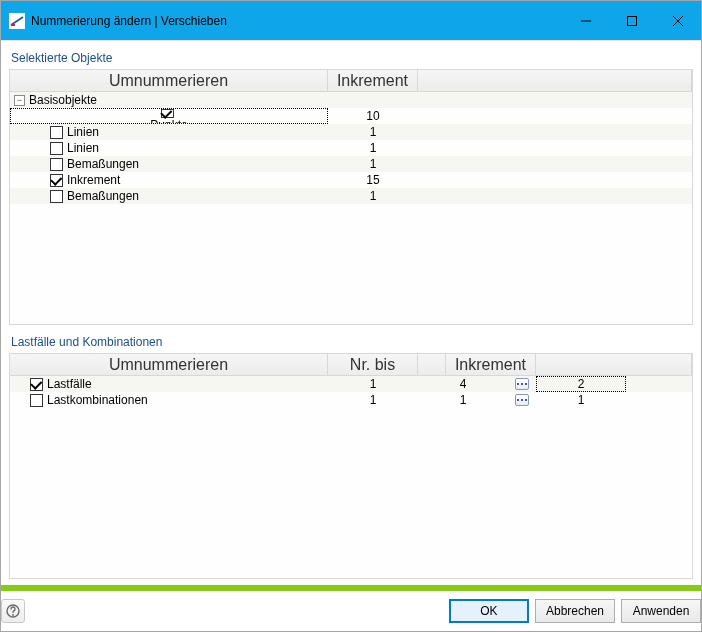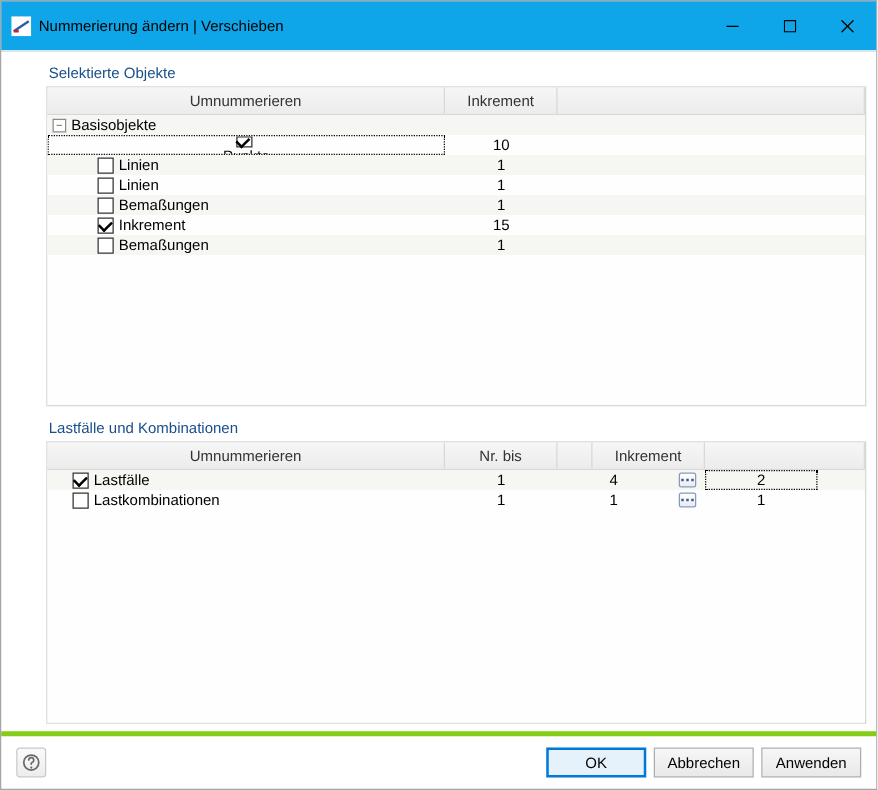--- a/index.html
+++ b/index.html
@@ -2,41 +2,41 @@
 <html><head>
 <meta charset="utf-8">
 <style>
   * { box-sizing: border-box; }
   html, body { margin: 0; padding: 0; font-family: "Segoe UI", Tahoma, sans-serif; font-size: 12px; color: #000; background: #fff; }
   .window { width: 702px; height: 632px; border: 1px solid #a6a6a6; background: #fff; display: flex; flex-direction: column; }
   .titlebar { height: 40px; display: flex; align-items: center; background: #0ea5e9; border-bottom: 1px solid #e5e5e5; }
   .titlebar .app-icon { width: 16px; height: 16px; margin: 0 6px 0 8px; display: flex; align-items: center; justify-content: center; }
   .titlebar .title { flex: 1; font-size: 12px; color: #000; }
   .titlebar .ctl { width: 46px; height: 30px; display: flex; align-items: center; justify-content: center; }
-  .content { flex: 1; padding: 6px 8px 0 8px; display: flex; flex-direction: column; margin-left: 28px; }
+  .content { flex: 1; padding: 6px 8px 0 8px; display: flex; flex-direction: column; }
   .section-label { color: #1a4f8a; font-size: 12px; margin: 4px 2px 4px 2px; }
   .panel { border: 1px solid #d8d8d8; background: #fbfbfb; display: flex; flex-direction: column; }
   .panel1 { height: 256px; }
   .panel2 { height: 226px; }
   .thead { display: flex; height: 22px; background: linear-gradient(#f6f6f6,#ececec); border-bottom: 1px solid #d8d8d8; }
-  .th { display: flex; align-items: center; justify-content: center; border-right: 1px solid #d8d8d8; color: #333; font-size: 12px; }
+  .th { display: flex; align-items: center; justify-content: center; border-right: 1px solid #d8d8d8; color: #333; font-size: 16px; }
   .tbody { flex: 1; overflow: hidden; background: #fefefe; }
   .row { display: flex; height: 16px; align-items: center; }
   .row.alt { background: #f6f6f2; }
   .cell { display: flex; align-items: center; height: 100%; font-size: 12px; }
   .c-renumber { overflow: hidden; }
   .c-inc { justify-content: center; }
   .c-edit { justify-content: center; }
   .tree-toggle { width: 11px; height: 11px; border: 1px solid #8a8a8a; display: inline-flex; align-items: center; justify-content: center; font-size: 9px; line-height: 1; background: #fff; margin: 0 4px 0 4px; color: #555; }
   .cb { width: 13px; height: 13px; border: 1px solid #333; background: #fff; display: inline-flex; align-items: center; justify-content: center; margin-right: 4px; }
   .cb.checked::after { content: ""; width: 8px; height: 5px; border-left: 2px solid #000; border-bottom: 2px solid #000; transform: rotate(-45deg) translate(0px,-1px); }
   .focus-cell { border: 1px dotted #000; }
   .dots-icon { width: 14px; height: 12px; border: 1px solid #8899bb; background: linear-gradient(#fff,#e6ecf5); border-radius: 2px; display: inline-flex; align-items: center; justify-content: center; }
   .dots-icon span { width: 2px; height: 2px; background: #4a5a7a; margin: 0 1px; }
-  .footer { height: 46px; border-top: 4px solid #84cc16; display: flex; align-items: center; padding: 0 12px; }
+  .footer { height: 46px; border-top: 6px solid #84cc16; display: flex; align-items: center; padding: 0 0; }
   .help-btn { width: 24px; height: 24px; border: 1px solid #c8c8c8; border-radius: 3px; background: linear-gradient(#fafafa,#ededed); display: flex; align-items: center; justify-content: center; }
   .spacer { flex: 1; }
   .btn { min-width: 80px; height: 24px; border: 1px solid #adadad; background: linear-gradient(#f6f6f6,#e9e9e9); margin-left: 6px; display: flex; align-items: center; justify-content: center; padding: 0 10px; font-size: 12px; }
   .btn.primary { border: 2px solid #0078d7; background: #e5f1fb; }
   
   .p1 .c1 { width: 318px; }
   .p1 .c2 { width: 90px; }
   
   .p2 .c1 { width: 318px; }
   .p2 .c2 { width: 90px; }

